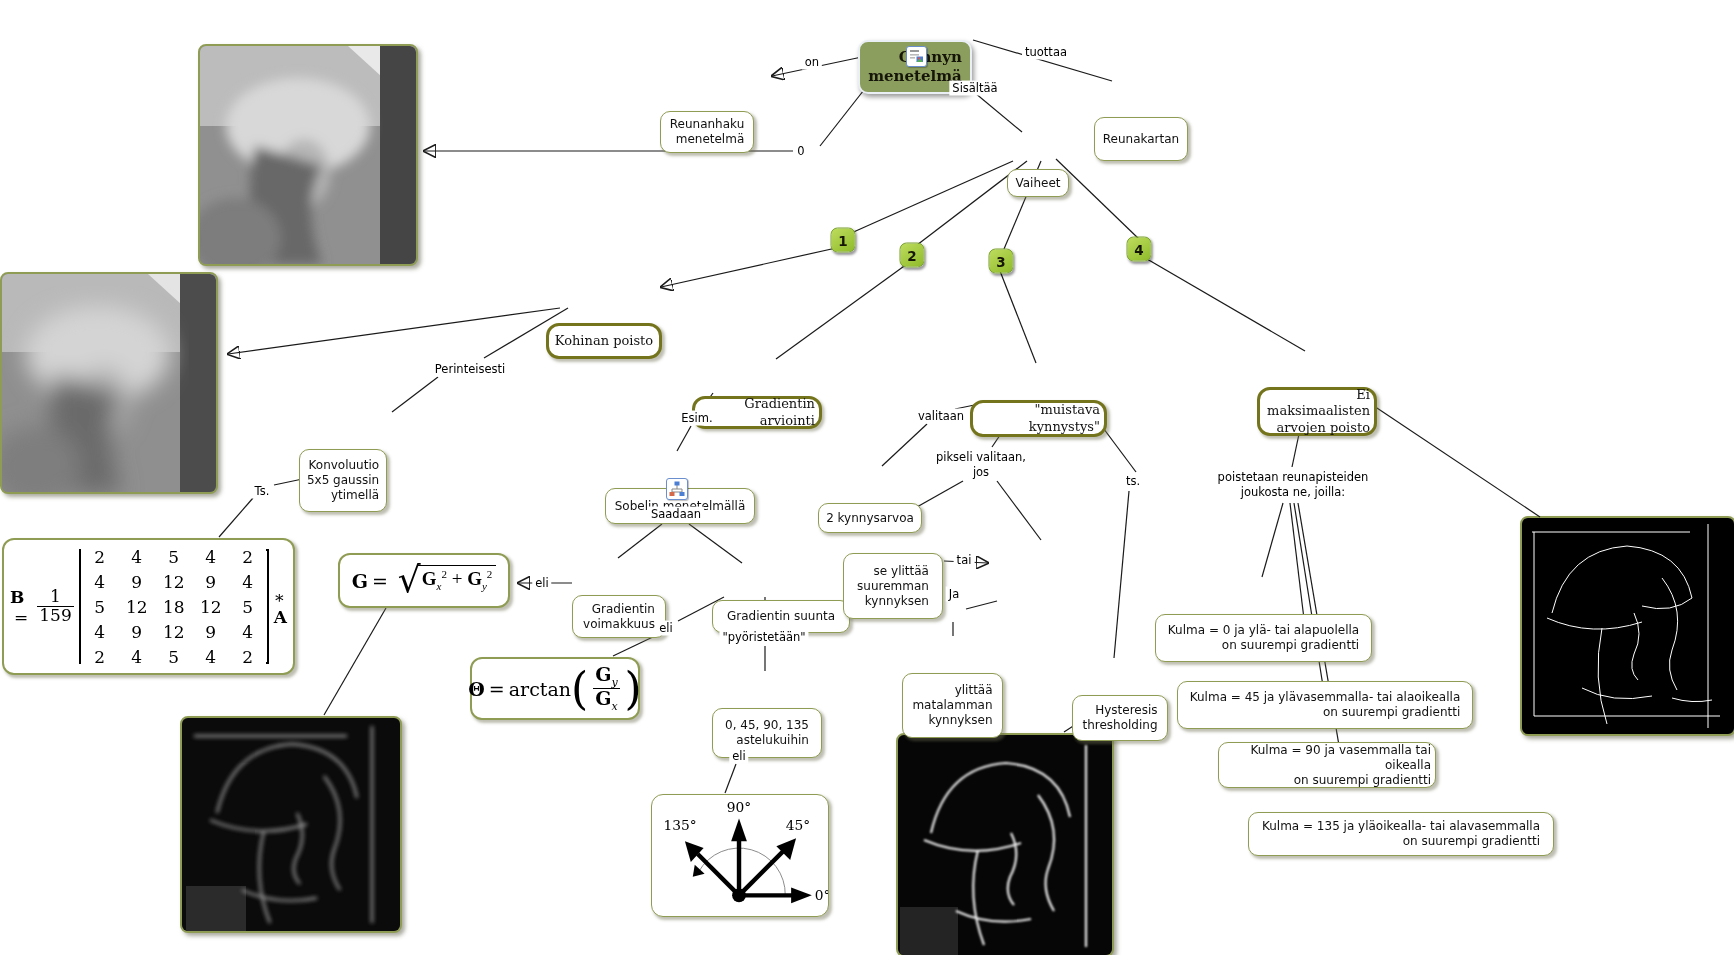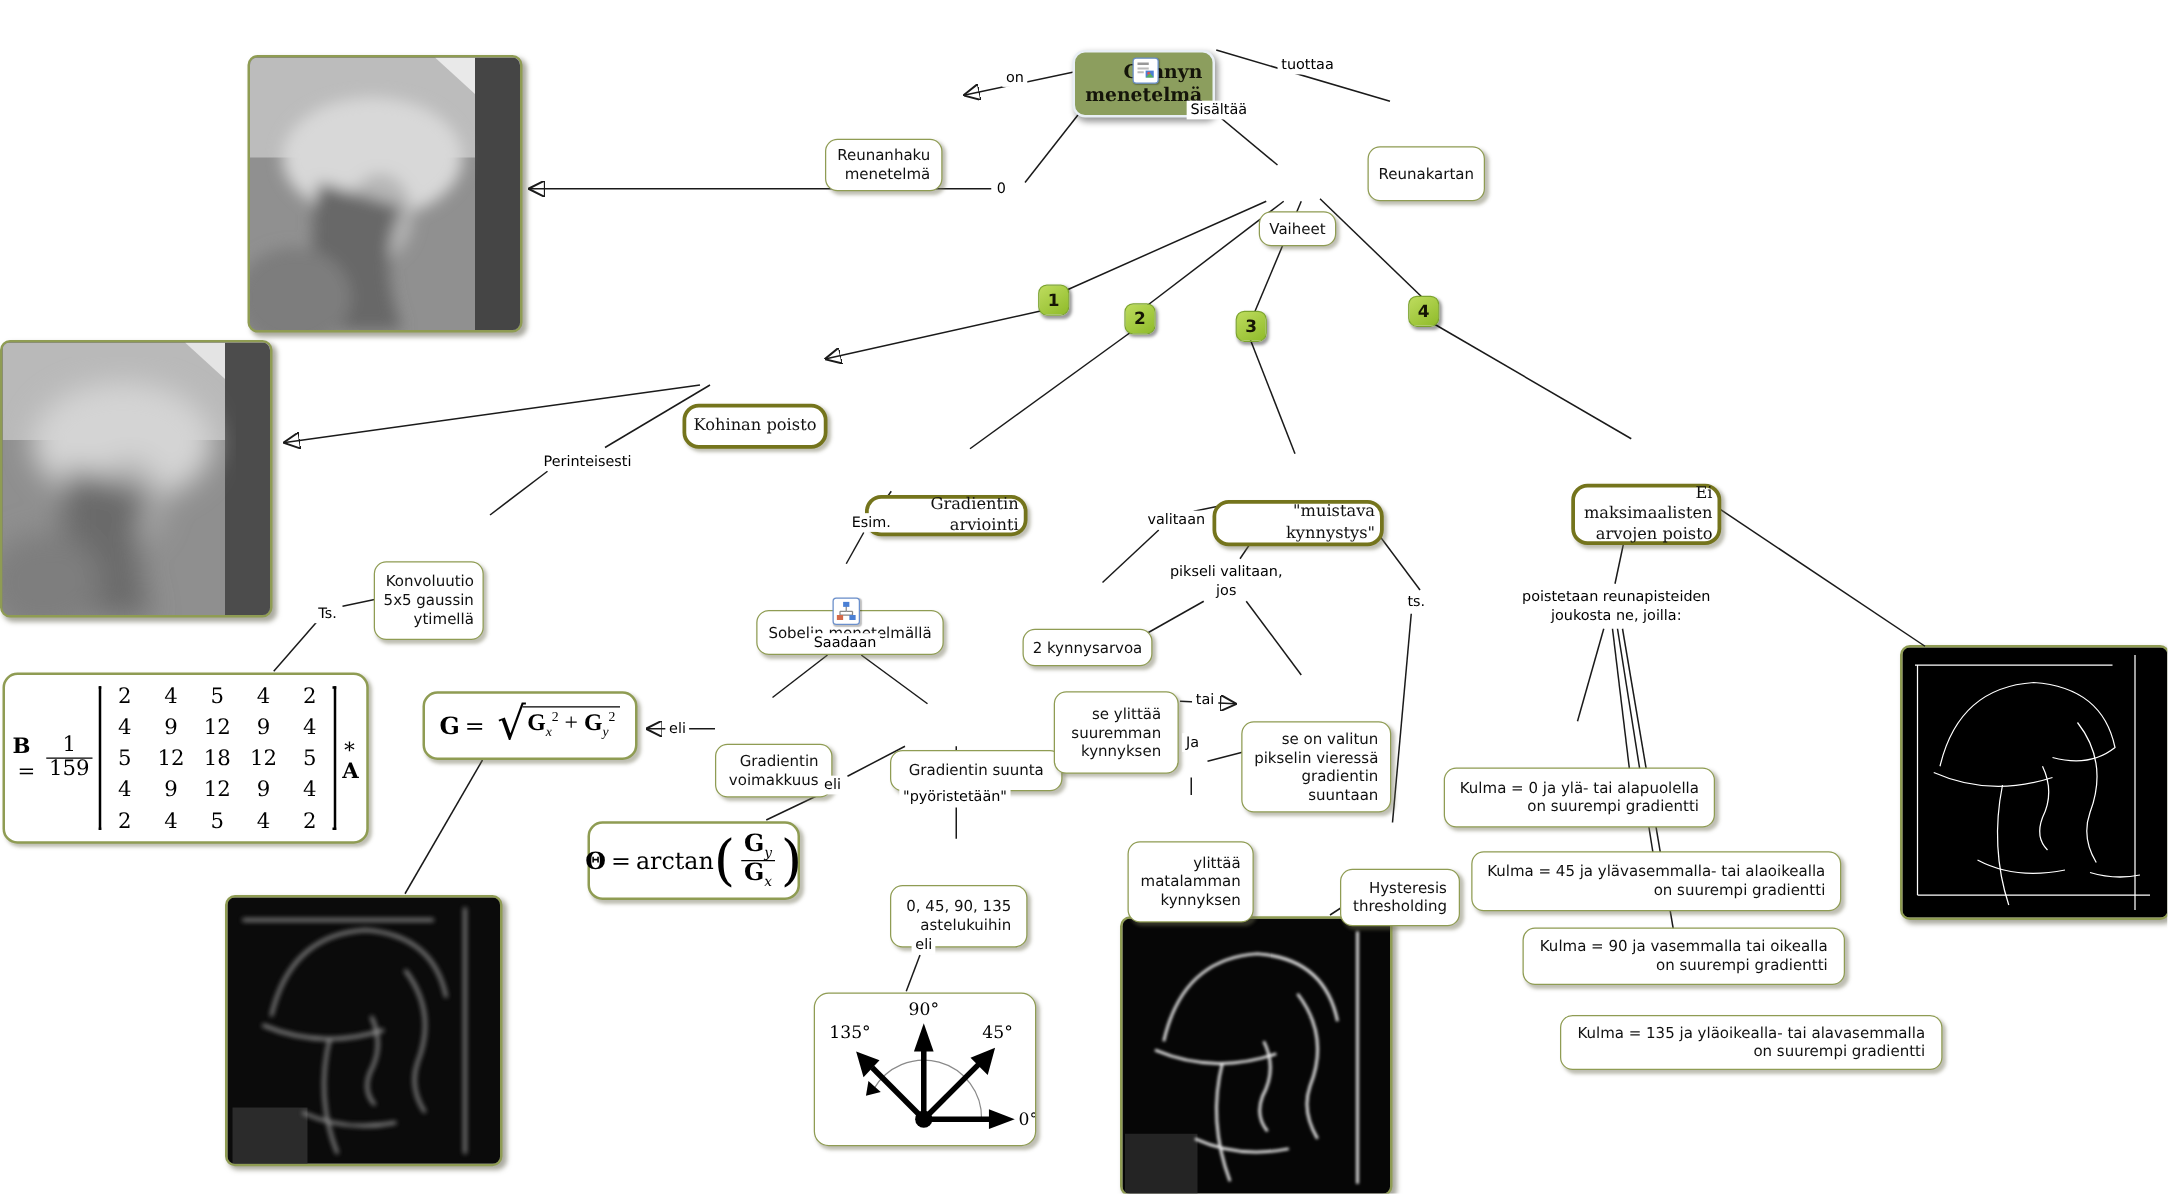--- a/index.html
+++ b/index.html
@@ -276,42 +276,38 @@
 
   <div class="node" style="left:712px;top:672px;width:110px;height:50px">0, 45, 90, 135
 astelukuihin</div>
 
   <div class="node bold" style="left:970px;top:364px;width:137px;height:37px">"muistava kynnystys"</div>
 
   <div class="node" style="left:843px;top:517px;width:100px;height:66px">se ylittää
 suuremman
 kynnyksen</div>
 
-  <div class="node" style="left:993px;top:541px;width:120px;height:73px">se on valitun
-pikselin vieressä
-gradientin
-suuntaan</div>
 
   <div class="node" style="left:902px;top:637px;width:101px;height:65px">ylittää
 matalamman
 kynnyksen</div>
 
   <div class="node" style="left:1072px;top:659px;width:96px;height:46px">Hysteresis
 thresholding</div>
 
   <div class="node bold" style="left:1257px;top:351px;width:120px;height:49px">Ei maksimaalisten
 arvojen poisto</div>
 
   <div class="node" style="left:1155px;top:578px;width:217px;height:48px">Kulma = 0 ja ylä- tai alapuolella
 on suurempi gradientti</div>
 
   <div class="node" style="left:1177px;top:645px;width:296px;height:48px">Kulma = 45 ja ylävasemmalla- tai alaoikealla
 on suurempi gradientti</div>
 
-  <div class="node" style="left:1218px;top:706px;width:258px;height:46px">Kulma = 90 ja vasemmalla tai oikealla
+  <div class="node" style="left:1218px;top:706px;width:218px;height:46px">Kulma = 90 ja vasemmalla tai oikealla
 on suurempi gradientti</div>
 
   <div class="node" style="left:1248px;top:776px;width:306px;height:44px">Kulma = 135 ja yläoikealla- tai alavasemmalla
 on suurempi gradientti</div>
 
   <div class="badge" style="left:843px;top:240px">1</div>
   <div class="badge" style="left:912px;top:255px">2</div>
   <div class="badge" style="left:1001px;top:261px">3</div>
   <div class="badge" style="left:1139px;top:249px">4</div>
 

